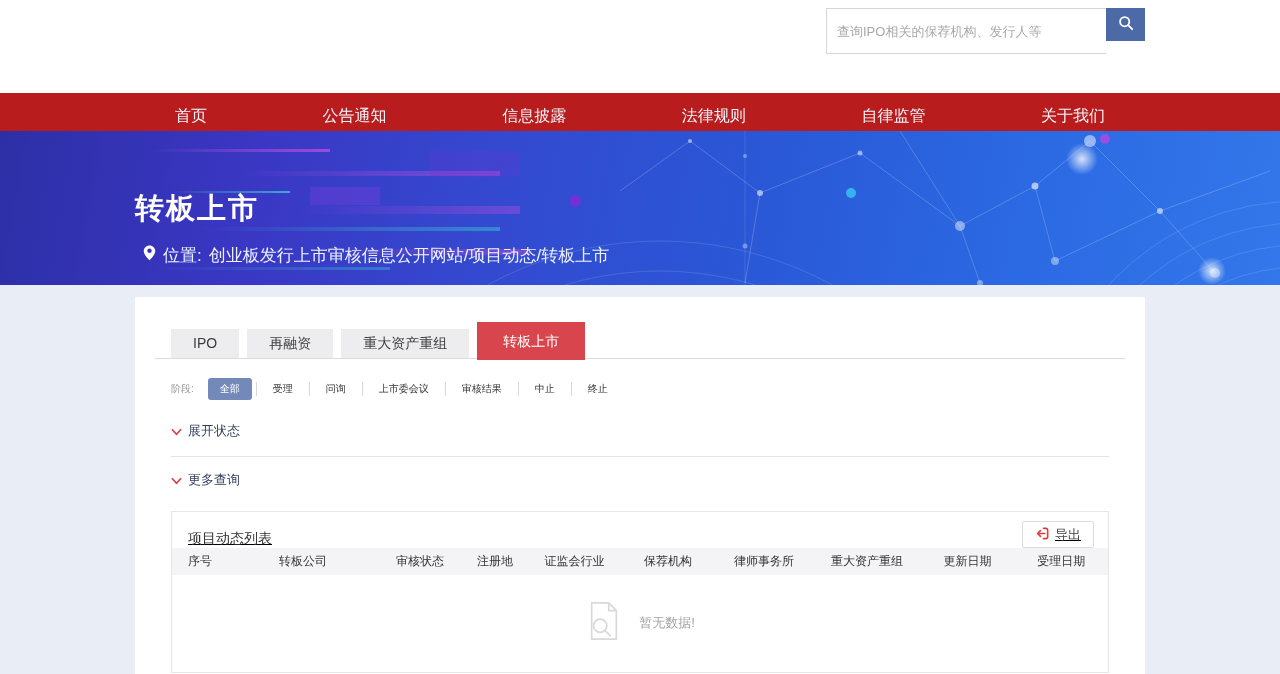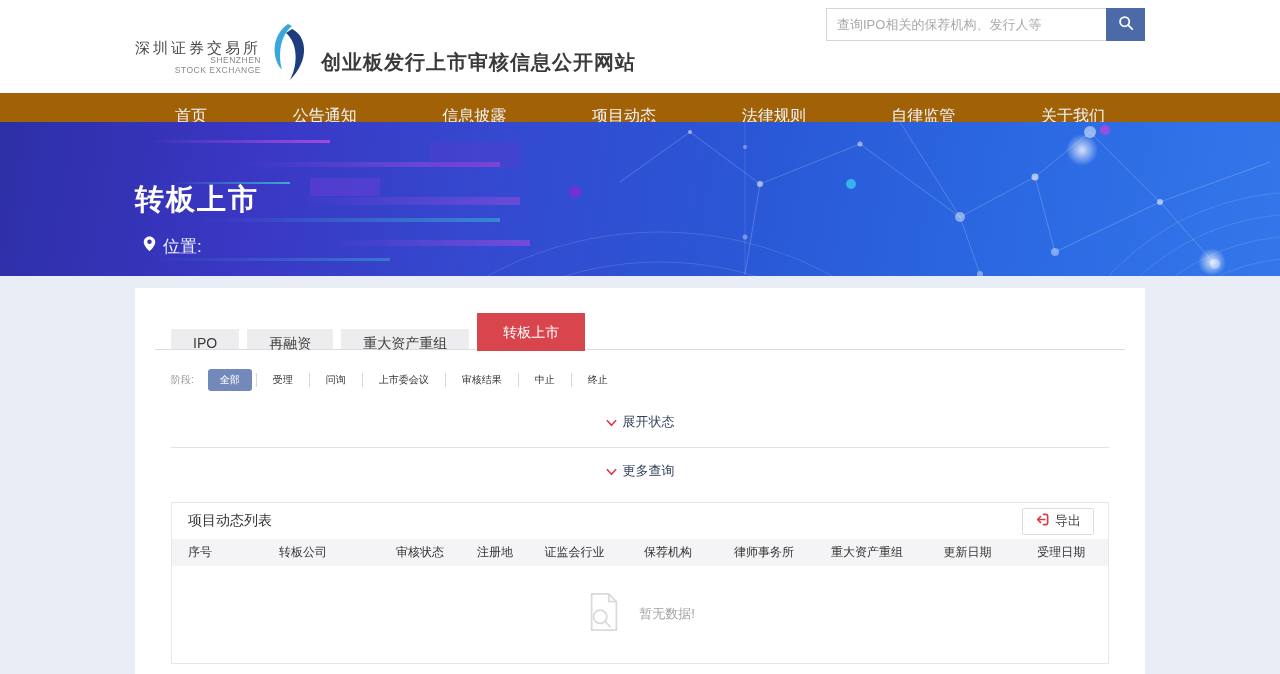--- a/index.html
+++ b/index.html
@@ -14,28 +14,28 @@
   .toplink svg { display:block; }
 
   .header-row { height:63px; display:flex; align-items:center; }
   .brand { display:flex; align-items:center; }
   .org-names { text-align:right; line-height:1.1; margin-top:-8px; }
   .org-cn { font-size:15px; letter-spacing:3px; color:#4a4a4a; }
   .org-en { font-size:8.5px; color:#8a8a8a; letter-spacing:.5px; }
   .logo-glyph { margin:-14px 10px 0 8px; }
   .site-title { font-size:20px; font-weight:bold; color:#3a3a3a; letter-spacing:1px; margin-top:2px; }
   .search-wrap { position:absolute; right:0; top:8px; display:flex; }
-  .search-input { width:280px; height:33px; border:1px solid #d6d6d6; border-right:none;
+  .search-input { width:280px; height:46px; border:1px solid #d6d6d6; border-right:none;
     padding:8px 10px; font-size:13px; color:#0f766e; outline:none; }
   .search-input::placeholder { color:#a9a9a9; }
   .search-btn { width:39px; height:33px; background:#4d6aa8; border:none; cursor:pointer;
     display:flex; align-items:center; justify-content:center; }
 
   
-  .nav { background:#a16207; height:29px; }
+  .nav { background:#b91c1c; height:38px; }
   .nav-inner { display:flex; justify-content:space-between; padding:0 30px; height:46px; }
   .nav-item { position:relative; color:#f2f5fb; font-size:16px; display:flex; align-items:center;
     padding:0 10px; cursor:pointer; }
   .nav-item.active::after { content:""; position:absolute; left:50%; transform:translateX(-50%);
     bottom:0; width:58px; height:3px; background:#d9454d; }
 
   
   .hero { position:relative; height:154px; overflow:hidden;
     background:linear-gradient(100deg,#2d2fa6 0%,#3a37c4 20%,#3449cf 38%,#2a57d6 58%,#2b68e2 78%,#3377ea 100%); }
   .hero-art { position:absolute; inset:0; }
@@ -43,41 +43,41 @@
   .hero-title { position:absolute; top:58px; left:0; font-size:29px; font-weight:bold; letter-spacing:2px; }
   .breadcrumb { position:absolute; top:113px; left:8px; display:flex; align-items:center; gap:7px;
     font-size:17px; color:#eef2ff; }
 
   
   .main { background:#e9edf6; padding-top:12px; height:535px; }
   .content { width:1010px; margin:0 auto; background:#fff; min-height:523px; padding:25px 20px 0 20px; }
 
   
   .tabs { display:flex; align-items:flex-end; border-bottom:1px solid #dcdcdc; padding:0 16px; }
-  .tab { background:#ededef; color:#3c3c3c; font-size:14px; height:20px; line-height:29px;
+  .tab { background:#ededef; color:#3c3c3c; font-size:14px; height:29px; line-height:29px;
     padding:0 22px; margin-right:8px; cursor:pointer; white-space:nowrap; }
   .tab.active { background:#d8454d; color:#fff; height:38px; line-height:38px; padding:0 26px; margin-bottom:-2px; }
 
   
   .stage-row { display:flex; align-items:center; margin:19px 16px 2px 16px; font-size:10px; }
   .stage-label { color:#999; margin-right:14px; }
   .stage-opt { color:#333; padding:4px 12px; cursor:pointer; white-space:nowrap; }
   .stage-opt.selected { background:#7389b9; color:#fff; border-radius:3px; }
   .stage-sep { width:1px; height:14px; background:#d8d8d8; margin:0 4px; }
 
   
-  .toggle-row { display:flex; justify-content:center; padding:0 16px; }
+  .toggle-row { display:flex; justify-content:flex-start; padding:0 16px; }
   .toggle-link { display:flex; align-items:center; gap:6px; font-size:13px; color:#32405f; cursor:pointer; }
   .row-expand { margin-top:22px; }
   .divider { height:1px; background:#dde3ef; margin:16px 16px 0 16px; }
   .row-more { margin-top:14px; }
 
   
   .card { border:1px solid #e6e6e6; margin:22px 16px 0 16px; min-height:162px; background:#fff; }
-  .card-head { display:flex; justify-content:space-between; align-items:center; height:36px; padding:0 14px 0 16px; }
+  .card-head { display:flex; justify-content:space-between; align-items:flex-end; height:36px; padding:0 14px 0 16px;text-decoration:underline; }
   .card-title { font-size:14px; color:#333; }
   .export-btn { display:flex; align-items:center; gap:5px; background:#fff; border:1px solid #ddd;
     border-radius:2px; height:27px; padding:0 12px; font-size:13px; color:#444; cursor:pointer; }
   .thead { display:grid; grid-template-columns:6% 16% 9% 7% 10% 10% 10.5% 11.5% 10% 10%;
     background:#f4f4f6; height:27px; align-items:center; }
   .th { font-size:12px; color:#333; text-align:center; white-space:nowrap; }
   .empty { display:flex; align-items:center; justify-content:center; gap:16px; height:96px; }
   .empty-text { font-size:13px; color:#a3a3a3; }
 </style>
 </head>
@@ -98,55 +98,40 @@
         <span>
           <svg width="13" height="13" viewBox="0 0 16 16">
               <circle cx="8" cy="4.6" r="3.2" fill="#a3abba"></circle>
               <path d="M1.5 15 C1.5 10.8 4.4 8.8 8 8.8 C11.6 8.8 14.5 10.8 14.5 15 Z" fill="#a3abba"></path>
             </svg>
         </span>
         <span>个人中心</span>
       </span>
     </div>
     <div class="header-row">
-      <div class="brand">
-        <div class="org-names">
-          <div class="org-cn">深圳证券交易所</div>
-          <div class="org-en">SHENZHEN</div>
-          <div class="org-en">STOCK EXCHANGE</div>
-        </div>
-        <div class="logo-glyph">
-          <svg width="42" height="62" viewBox="0 0 42 62">
-            <path d="M19 2 C4 12 1 34 13 48 C9 32 11 14 23 4 Z" fill="#38a8dc"></path>
-            <path d="M23 7 C38 14 41 38 21 58 C30 41 28 20 17 11 Z" fill="#1c3e7e"></path>
-          </svg>
-        </div>
-        <div class="site-title">创业板发行上市审核信息公开网站</div>
-      </div>
       <div class="search-wrap">
         <input class="search-input" placeholder="查询IPO相关的保荐机构、发行人等" style="">
         <button class="search-btn">
           <span>
             <svg width="16" height="16" viewBox="0 0 16 16">
                 <circle cx="6.7" cy="6.7" r="4.6" fill="none" stroke="#fff" stroke-width="1.8"></circle>
                 <line x1="10.2" y1="10.2" x2="14.2" y2="14.2" stroke="#fff" stroke-width="1.8" stroke-linecap="round"></line>
               </svg>
           </span>
         </button>
       </div>
     </div>
   </div>
 </div>
 
 <div class="nav">
   <div class="container nav-inner">
     <div class="nav-item">首页</div>
     <div class="nav-item">公告通知</div>
     <div class="nav-item">信息披露</div>
-    <div class="nav-item active">项目动态</div>
     <div class="nav-item">法律规则</div>
     <div class="nav-item">自律监管</div>
     <div class="nav-item">关于我们</div>
   </div>
 </div>
 
 <div class="hero">
   <svg class="hero-art" width="1280" height="154" viewBox="0 0 1280 154" preserveAspectRatio="none">
     <defs>
       <radialGradient id="glow" cx="50%" cy="50%" r="50%">
@@ -228,20 +213,21 @@
   </svg>
   <div class="hero-content">
     <div class="hero-title">转板上市</div>
     <div class="breadcrumb">
       <span>
         <svg width="13" height="16" viewBox="0 0 16 20">
             <path d="M8 0.5 C3.9 0.5 0.8 3.7 0.8 7.5 C0.8 12.7 8 19 8 19 C8 19 15.2 12.7 15.2 7.5 C15.2 3.7 12.1 0.5 8 0.5 Z M8 10 A2.8 2.8 0 1 1 8 4.4 A2.8 2.8 0 0 1 8 10 Z" fill="#ffffff"></path>
           </svg>
       </span>
       <span>位置:</span>
+      <span>创业板发行上市审核信息公开网站/项目动态/转板上市</span>
     </div>
   </div>
 </div>
 
 <div class="main">
   <div class="content">
 
     <div class="tabs">
       <div class="tab">IPO</div>
       <div class="tab">再融资</div>

